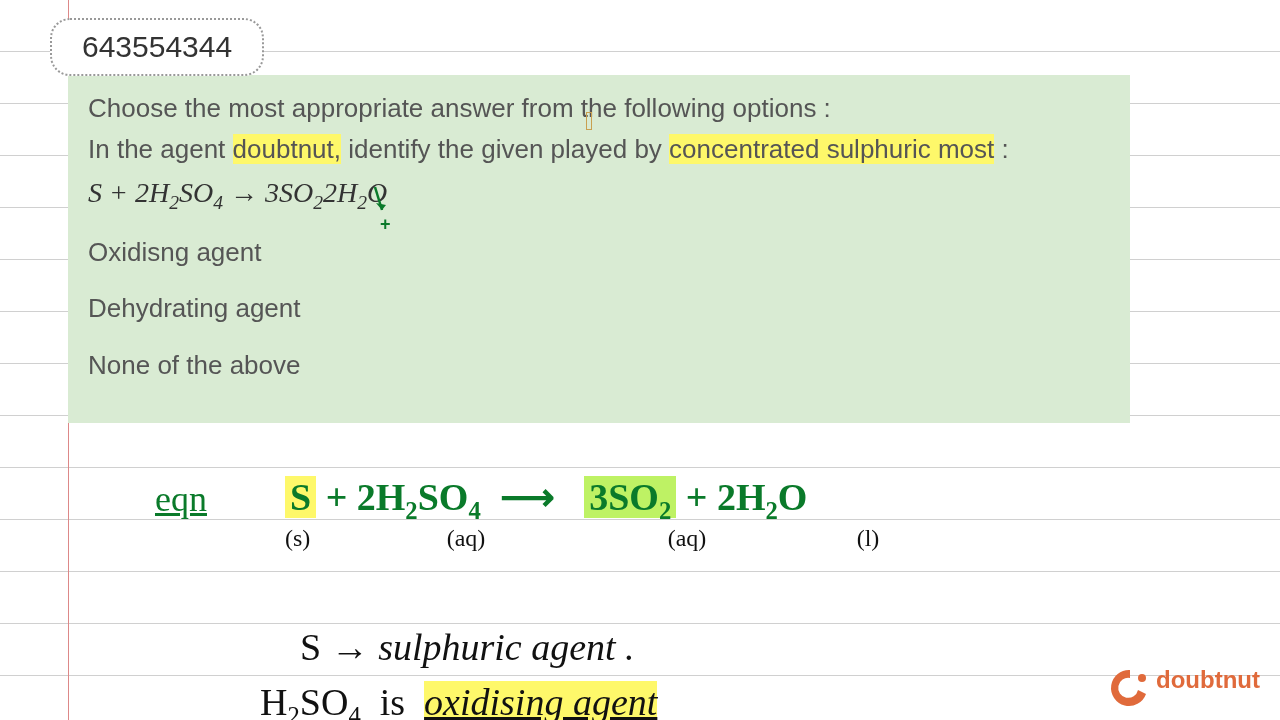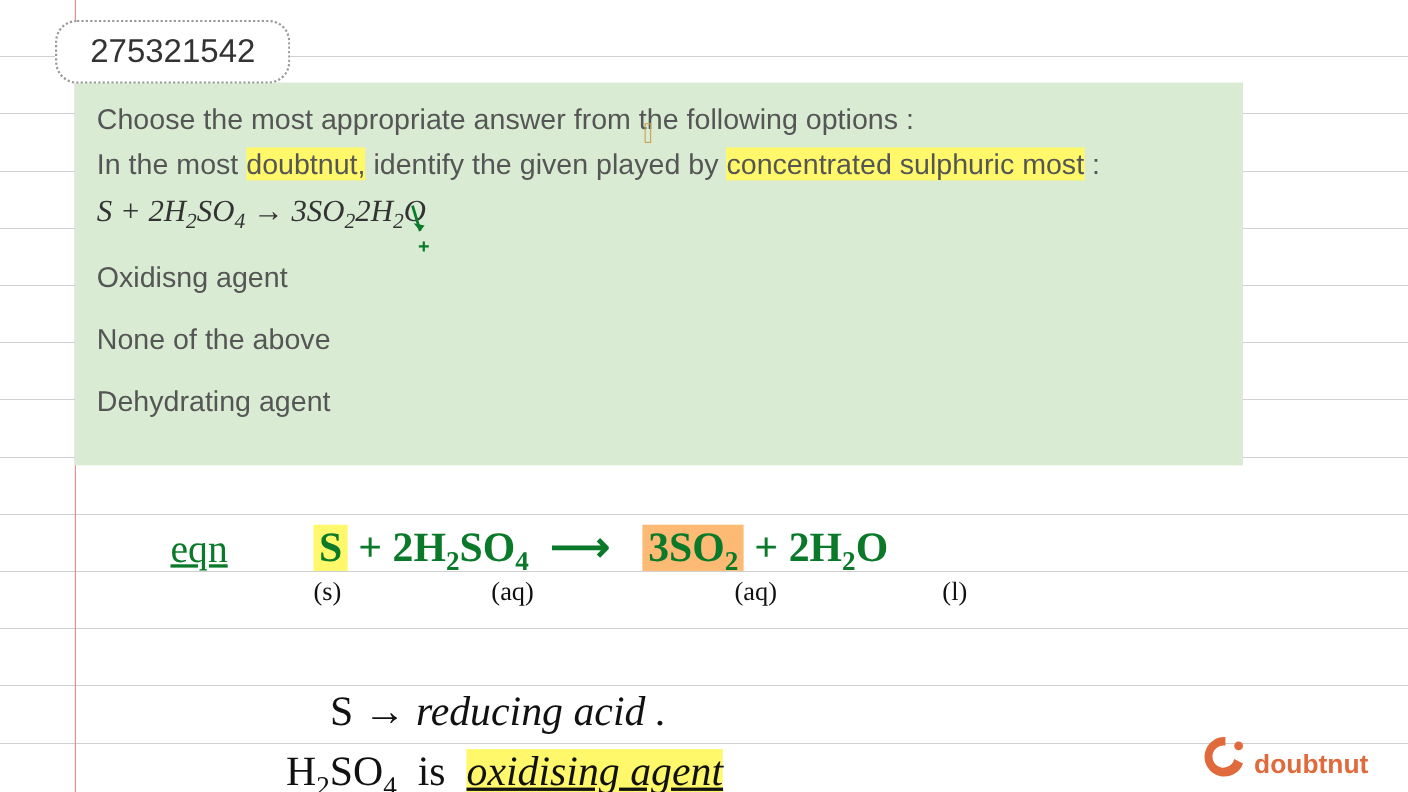--- a/index.html
+++ b/index.html
@@ -97,21 +97,21 @@
     color: #0a7a2a; font-size: 36px; font-weight: normal;
     text-decoration: underline;
   }
   .hw-equation {
     top: 475px; left: 285px;
     font-size: 38px; font-weight: bold;
     color: #0a7a2a;
     white-space: nowrap;
   }
   .hw-equation .hl-s { background: #fef86a; padding: 0 5px; }
-  .hw-equation .hl-p { background: #fdba74; padding: 0 5px; }
+  .hw-equation .hl-p { background: #bef264; padding: 0 5px; }
   .hw-equation .sub2 { font-size: 0.65em; vertical-align: sub; }
   .hw-states {
     top: 525px; left: 285px;
     font-size: 24px; color: #111;
     white-space: nowrap;
   }
   .hw-states span { display: inline-block; }
   .hw-line3 {
     top: 625px; left: 300px;
     font-size: 38px; color: #111;
@@ -120,52 +120,52 @@
   .hw-line3 .cursive { font-style: italic; }
   .hw-line4 {
     top: 680px; left: 260px;
     font-size: 38px; color: #111;
     white-space: nowrap;
   }
   .hw-line4 .hl { background: #fef86a; text-decoration: underline; font-style: italic;}
   .logo {
     position: absolute;
     bottom: 10px;
-    right: 36px;
+    right: 20px;
     z-index: 6;
     display: flex;
-    align-items: flex-end;
+    align-items: flex-start;
     color: #e06a3b;
     font-weight: bold;
     font-size: 24px;
   }
   .logo svg { margin-right: 4px; }
 </style>
 </head>
 <body>
 
 <div class="paper-lines"></div>
 <div class="margin-line"></div>
 
 <div class="id-box">
-  <span>275321542</span>
+  <span>643554344</span>
 </div>
 
 <div class="question-box">
   <div class="q-line1">Choose the most appropriate answer from the following options :</div>
   <div class="q-line2">
-    <span>In the most </span><span class="highlight">doubtnut,</span><span> identify the given played by </span><span class="highlight">concentrated sulphuric most</span><span> :</span>
+    <span>In the agent </span><span class="highlight">doubtnut,</span><span> identify the given played by </span><span class="highlight">concentrated sulphuric most</span><span> :</span>
   </div>
   <div class="equation">
     S + 2H<span class="sub">2</span>SO<span class="sub">4</span> → 3SO<span class="sub">2</span>2H<span class="sub">2</span>O
   </div>
   <div class="options">
     <div>Oxidisng agent</div>
+    <div>Dehydrating agent</div>
     <div>None of the above</div>
-    <div>Dehydrating agent</div>
   </div>
 </div>
 
 <div class="cursor-mark"></div>
 
 <svg class="annotation-arrow" width="30" height="50">
   <line x1="5" y1="2" x2="12" y2="25" stroke="#0a7a2a" stroke-width="2.5"></line>
   <polygon points="12,25 6,18 16,20" fill="#0a7a2a"></polygon>
   <text x="10" y="45" fill="#0a7a2a" font-size="18" font-weight="bold">+</text>
 </svg>
@@ -177,21 +177,21 @@
 </div>
 
 <div class="handwriting hw-states">
   <span style="width:60px;">(s)</span>
   <span style="width:230px; text-align:center;">(aq)</span>
   <span style="width:200px; text-align:center;">(aq)</span>
   <span style="width:150px; text-align:center;">(l)</span>
 </div>
 
 <div class="handwriting hw-line3">
-  <span>S</span><span> → </span><span class="cursive">reducing acid .</span>
+  <span>S</span><span> → </span><span class="cursive">sulphuric agent .</span>
 </div>
 
 <div class="handwriting hw-line4">
   <span>H<span style="font-size:0.65em;vertical-align:sub;">2</span>SO<span style="font-size:0.65em;vertical-align:sub;">4</span>&nbsp;&nbsp;is&nbsp;&nbsp;</span><span class="hl">oxidising agent</span>
 </div>
 
 <div class="logo">
   <svg width="44" height="44" viewBox="0 0 44 44">
     <path d="M 22 4 A 18 18 0 1 0 38 28 L 30 24 A 10 10 0 1 1 22 12 Z" fill="#e06a3b"></path>
     <circle cx="34" cy="12" r="4" fill="#e06a3b"></circle>

